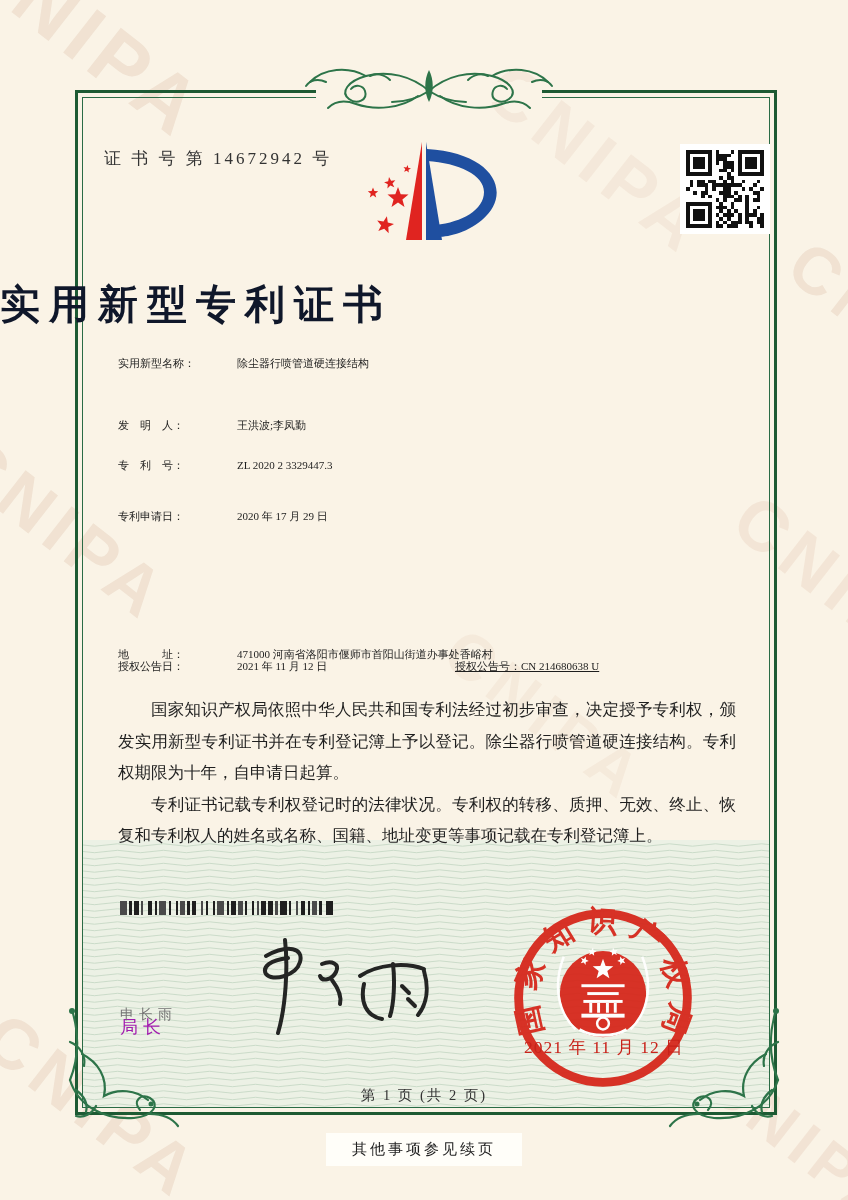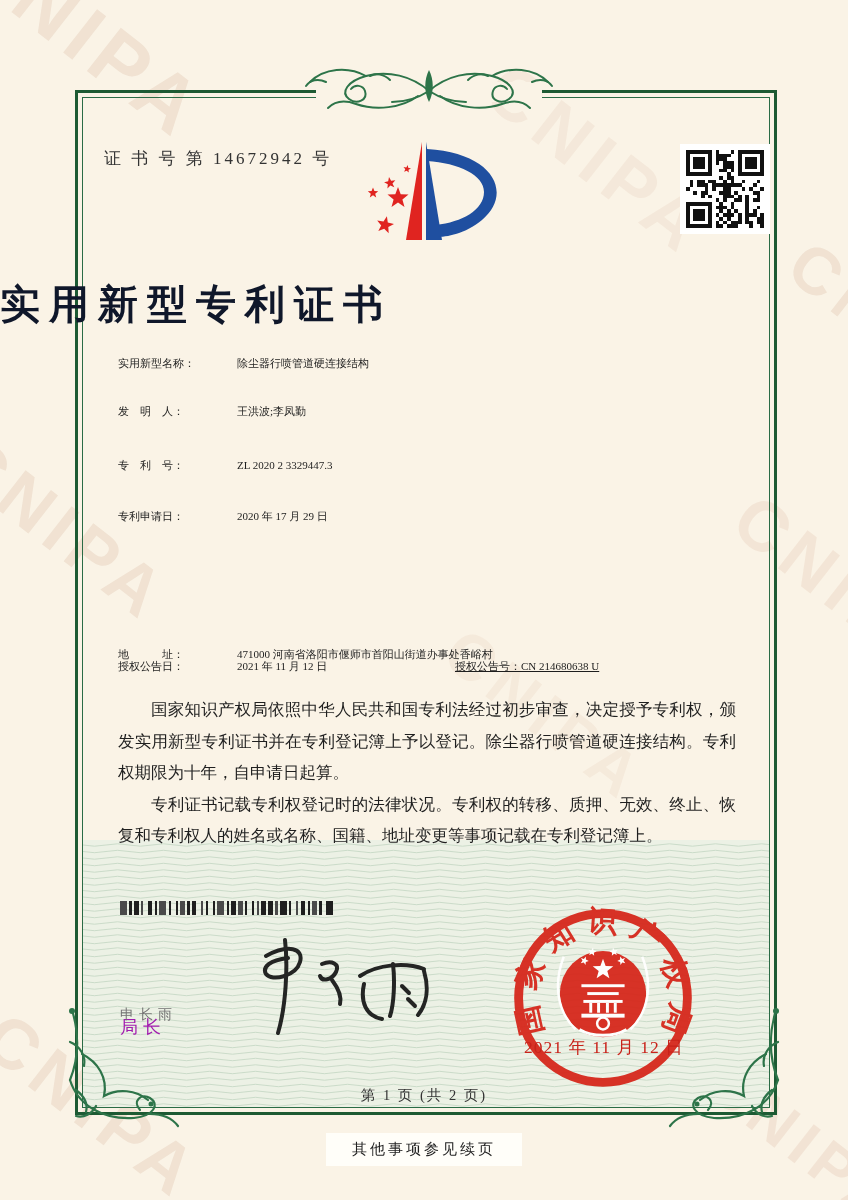--- a/index.html
+++ b/index.html
@@ -38,21 +38,21 @@
   .logo{position:absolute;left:345px;top:136px;width:170px;height:126px;z-index:5;}
 
   .qr-box{position:absolute;left:680px;top:144px;width:90px;height:90px;background:#fff;z-index:5;}
   .qr-box svg{position:absolute;left:6px;top:6px;width:78px;height:78px;}
 
   .title{position:absolute;left:0;top:258px;width:100%;text-align:left;
     font-size:40px;font-weight:bold;letter-spacing:9px;color:#0f172a;z-index:5;margin-top:19px;}
 
   .field{position:absolute;left:118px;width:650px;font-size:11px;color:#1e1e1e;z-index:5;white-space:nowrap;}
   .field .lbl{display:inline-block;width:119px;white-space:nowrap;}
-  .f0{top:356px;} .f1{top:404px;} .f2{top:458px;} .f3{top:509px;} .f4{top:560px;} .f5{top:611px;margin-top:36px;}
+  .f0{top:356px;} .f1{top:418px;} .f2{top:458px;} .f3{top:509px;} .f4{top:560px;} .f5{top:611px;margin-top:36px;}
   .grant{top:659px;}
   .grant .pair2{position:absolute;left:337px;top:0;white-space:nowrap;text-decoration:underline;}
 
   .paras{position:absolute;left:118px;top:694px;width:618px;z-index:5;
     font-size:16.5px;line-height:31.5px;color:#1f1f1f;text-align:justify;}
   .paras p{margin:0;text-indent:2em;}
 
   .barcode{position:absolute;left:120px;top:901px;width:216px;height:14px;z-index:5;font-size:0;}
   .barcode i{display:inline-block;height:14px;vertical-align:top;}
 

